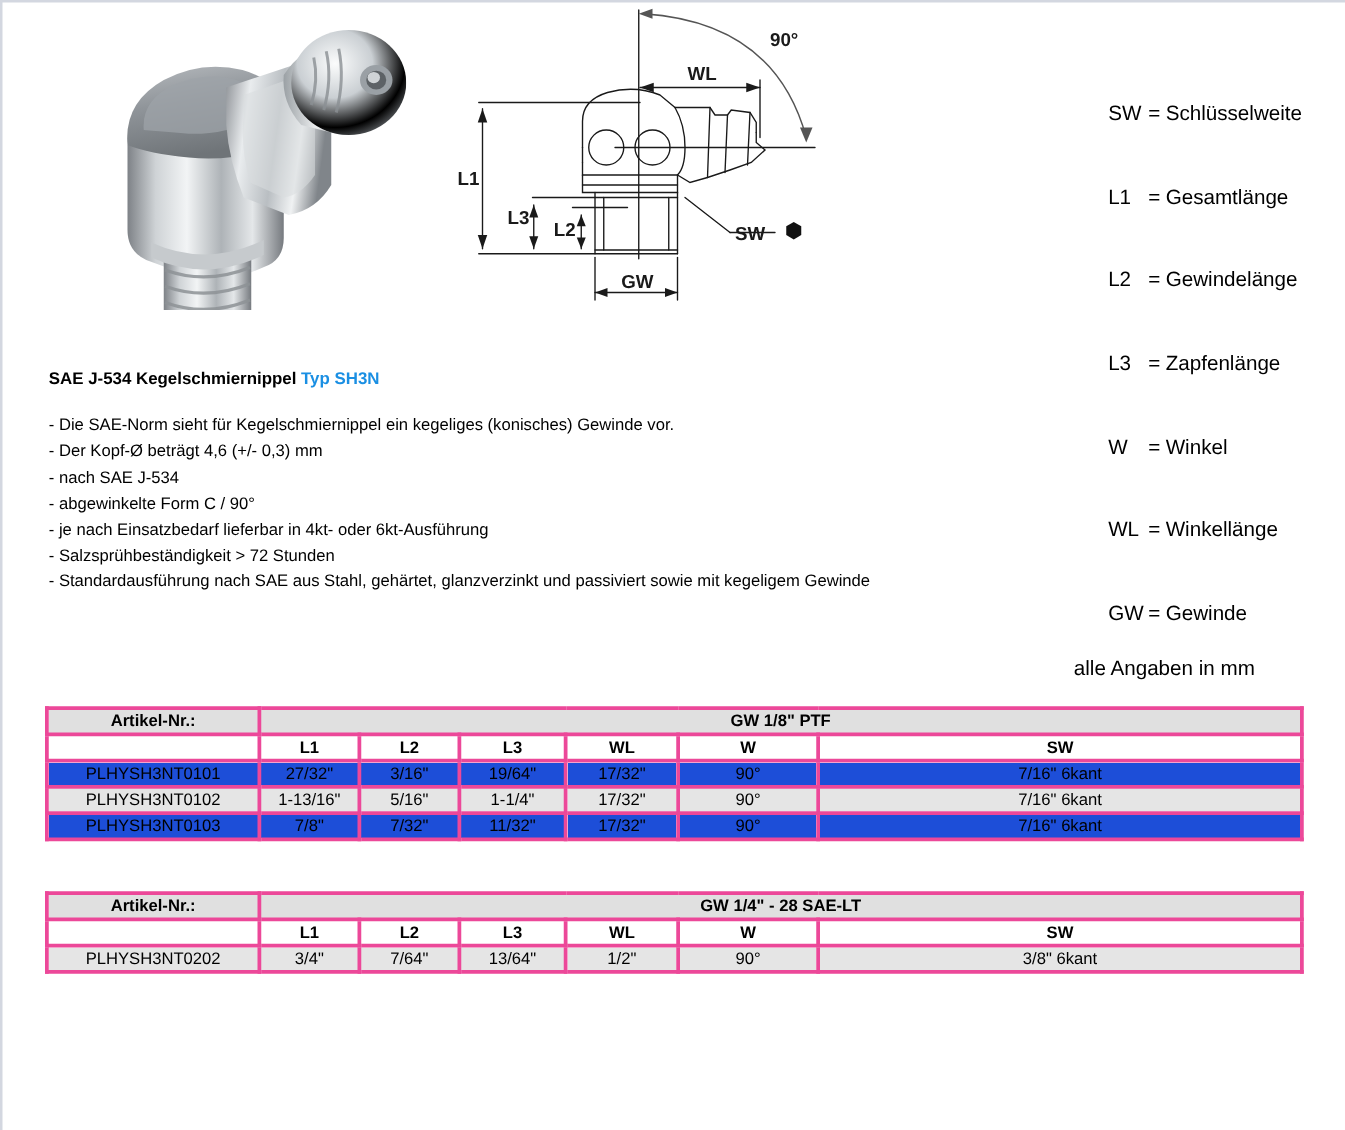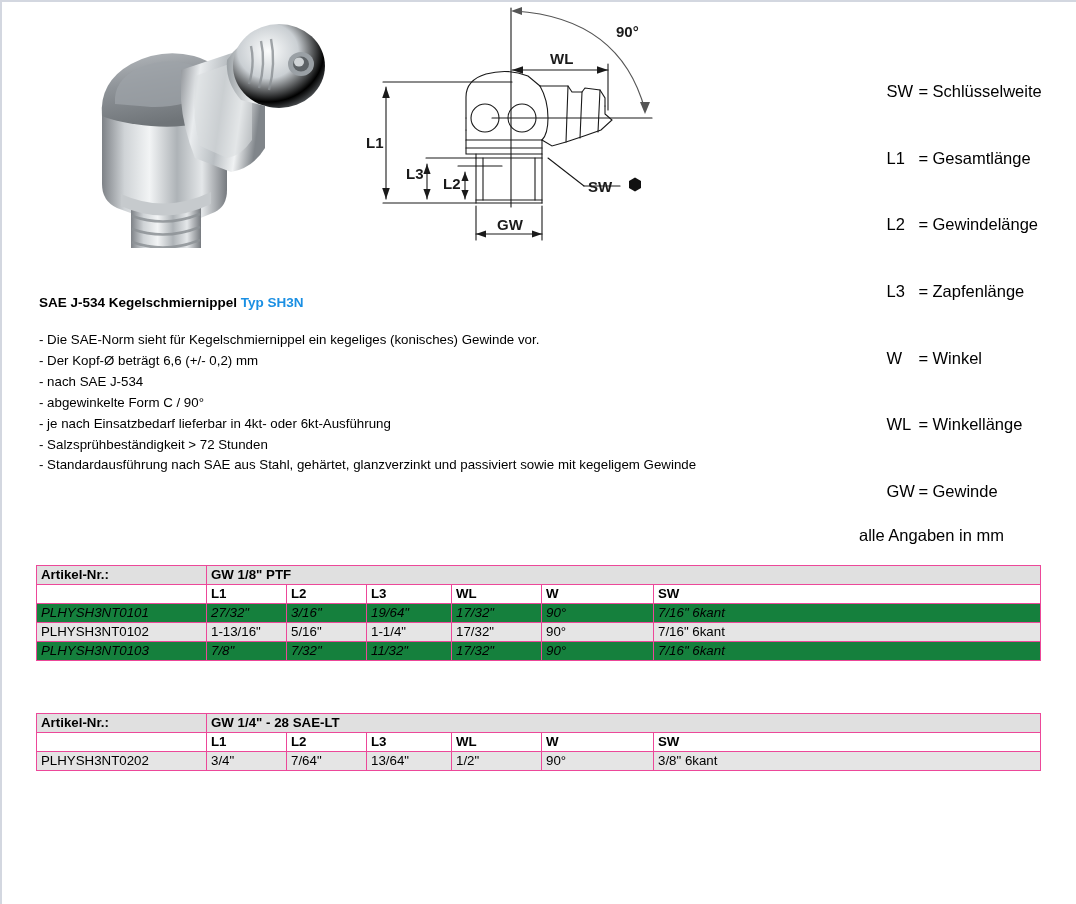--- a/index.html
+++ b/index.html
@@ -103,43 +103,42 @@
   .data-table {
     position: absolute;
     border-collapse: collapse;
     table-layout: fixed;
     font-size: 13.3px;
   }
   #table-1 { left: 36px; top: 565px; width: 1004px; }
   #table-2 { left: 36px; top: 713px; width: 1004px; }
 
   .data-table td, .data-table th {
-    border: 1px solid #ec4899;
+    border: 3px solid #ec4899;
     padding: 1px 4px 2px 4px;
-    text-align: left;
+    text-align: center;
     font-weight: normal;
     height: 19px;
     box-sizing: border-box;
     overflow: hidden;
     white-space: nowrap;
   }
   .data-table .r-head-top td {
     background: #e0e0e0;
     font-weight: bold;
   }
   .data-table .r-head-sub td {
     background: #ffffff;
     font-weight: bold;
   }
   .data-table .r-body td {
     background: #e5e5e5;
   }
   .data-table .r-body.alt td {
-    background: #15803d;
-    font-style: italic;
+    background: #1d4ed8;
   }
   .col-art  { width: 170px; }
   .col-l1   { width: 80px; }
   .col-l2   { width: 80px; }
   .col-l3   { width: 85px; }
   .col-wl   { width: 90px; }
   .col-w    { width: 112px; }
   .col-sw   { width: 387px; }
 </style>
 </head>
@@ -331,21 +330,21 @@
     <div class="legend-note">alle Angaben in mm</div>
   </div>
 </div>
 
 <div class="desc">
   <div class="desc-title">
     <span>SAE J-534 Kegelschmiernippel</span>
     <span class="blue">Typ SH3N</span>
   </div>
   <div class="desc-line">- Die SAE-Norm sieht für Kegelschmiernippel ein kegeliges (konisches) Gewinde vor.</div>
-  <div class="desc-line">- Der Kopf-Ø beträgt 6,6 (+/- 0,2) mm</div>
+  <div class="desc-line">- Der Kopf-Ø beträgt 4,6 (+/- 0,3) mm</div>
   <div class="desc-line">- nach SAE J-534</div>
   <div class="desc-line">- abgewinkelte Form C / 90°</div>
   <div class="desc-line">- je nach Einsatzbedarf lieferbar in 4kt- oder 6kt-Ausführung</div>
   <div class="desc-line">- Salzsprühbeständigkeit &gt; 72 Stunden</div>
   <div class="desc-line">- Standardausführung nach SAE aus Stahl, gehärtet, glanzverzinkt und passiviert sowie mit kegeligem Gewinde</div>
 </div>
 
 <table class="data-table" id="table-1">
   <colgroup>
     <col class="col-art">

